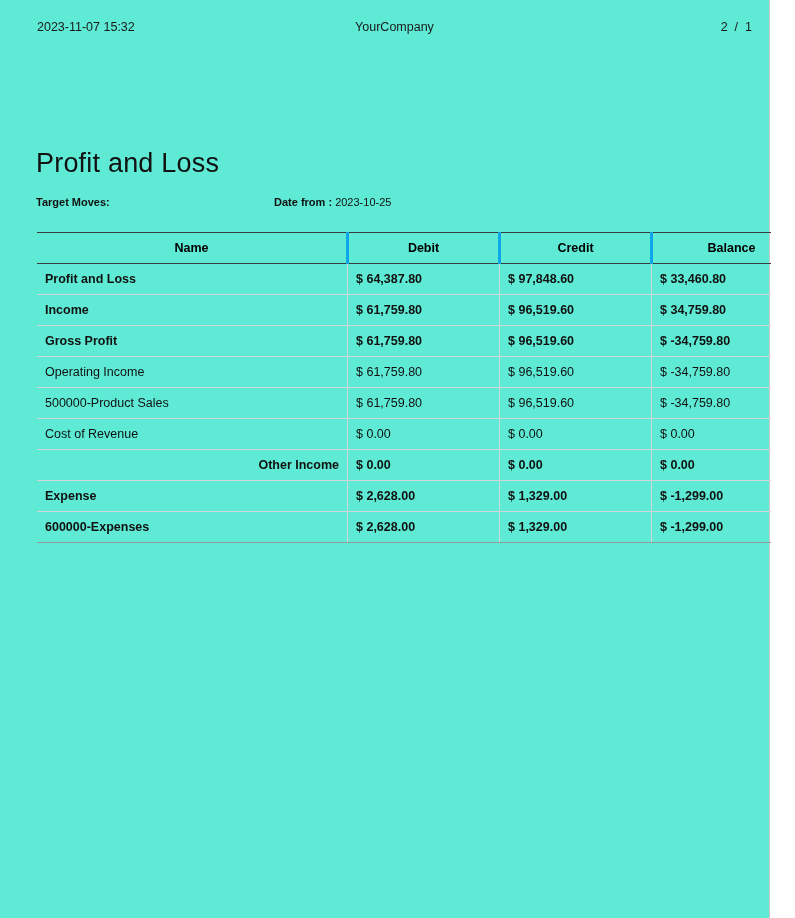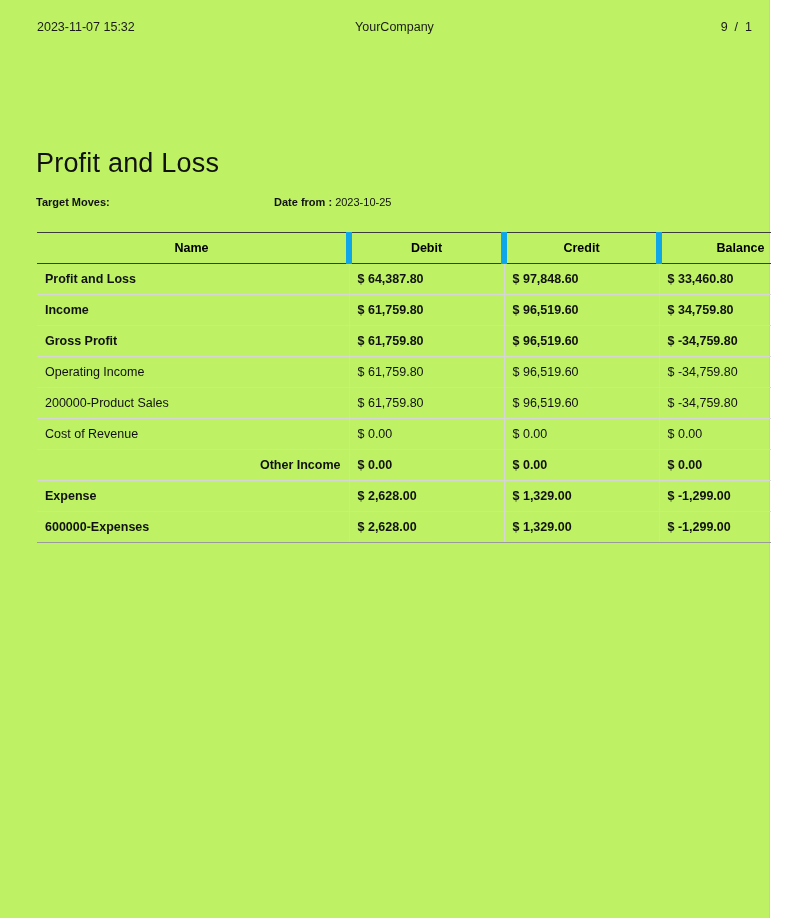--- a/index.html
+++ b/index.html
@@ -14,21 +14,21 @@
     font-family: "Liberation Sans", sans-serif;
     color: #000000;
     overflow: hidden;
   }
   .page {
     position: absolute;
     left: 0;
     top: 0;
     width: 770px;
     height: 918px;
-    background: #bef264;
+    background: #5eead4;
     border-right: 1px solid #c8c8c8;
     box-sizing: border-box;
   }
   .scroll-gutter {
     position: absolute;
     right: 0;
     top: 0;
     width: 24px;
     height: 918px;
     background: #ffffff;
@@ -107,21 +107,21 @@
     left: 37px;
     top: 232px;
     width: 716px;
     border-collapse: collapse;
     font-size: 12.5px;
     table-layout: fixed;
   }
   table.pl-table thead th {
     border-top: 1.5px solid #3c3c3c;
     border-bottom: 1.5px solid #3c3c3c;
-    border-left: 6px solid #0ea5e9;
+    border-left: 3px solid #0ea5e9;
     font-weight: bold;
     text-align: center;
     padding: 5px 6px;
     color: #000;
     height: 20px;
   }
   table.pl-table thead th:first-child {
     border-left: none;
   }
   table.pl-table tbody td {
@@ -151,21 +151,21 @@
   .lvl-4 { padding-left: 46px; }
 </style>
 </head>
 <body>
 
 <div class="page">
 
   <div class="doc-header">
     <span class="hdr-date">2023-11-07 15:32</span>
     <span class="hdr-company">YourCompany</span>
-    <span class="hdr-pages">9  /  1</span>
+    <span class="hdr-pages">2  /  1</span>
   </div>
 
   <div class="report-title">Profit and Loss</div>
 
   <div class="meta">
     <div class="row">
       <span class="col-left bold">Target Moves:</span>
       <span class="col-right"><span class="bold">Date from :</span> <span>2023-10-25</span></span>
     </div>
   </div>
@@ -198,21 +198,21 @@
           <td class="col-credit" style="font-weight: bold;">$ 96,519.60</td>
           <td class="col-bal" style="font-weight: bold;">$ -34,759.80</td>
         </tr>
         <tr>
           <td class="col-name lvl-3">Operating Income</td>
           <td class="col-debit">$ 61,759.80</td>
           <td class="col-credit">$ 96,519.60</td>
           <td class="col-bal">$ -34,759.80</td>
         </tr>
         <tr>
-          <td class="col-name lvl-4">200000-Product Sales</td>
+          <td class="col-name lvl-4">500000-Product Sales</td>
           <td class="col-debit">$ 61,759.80</td>
           <td class="col-credit">$ 96,519.60</td>
           <td class="col-bal">$ -34,759.80</td>
         </tr>
         <tr>
           <td class="col-name lvl-3">Cost of Revenue</td>
           <td class="col-debit">$ 0.00</td>
           <td class="col-credit">$ 0.00</td>
           <td class="col-bal">$ 0.00</td>
         </tr>

